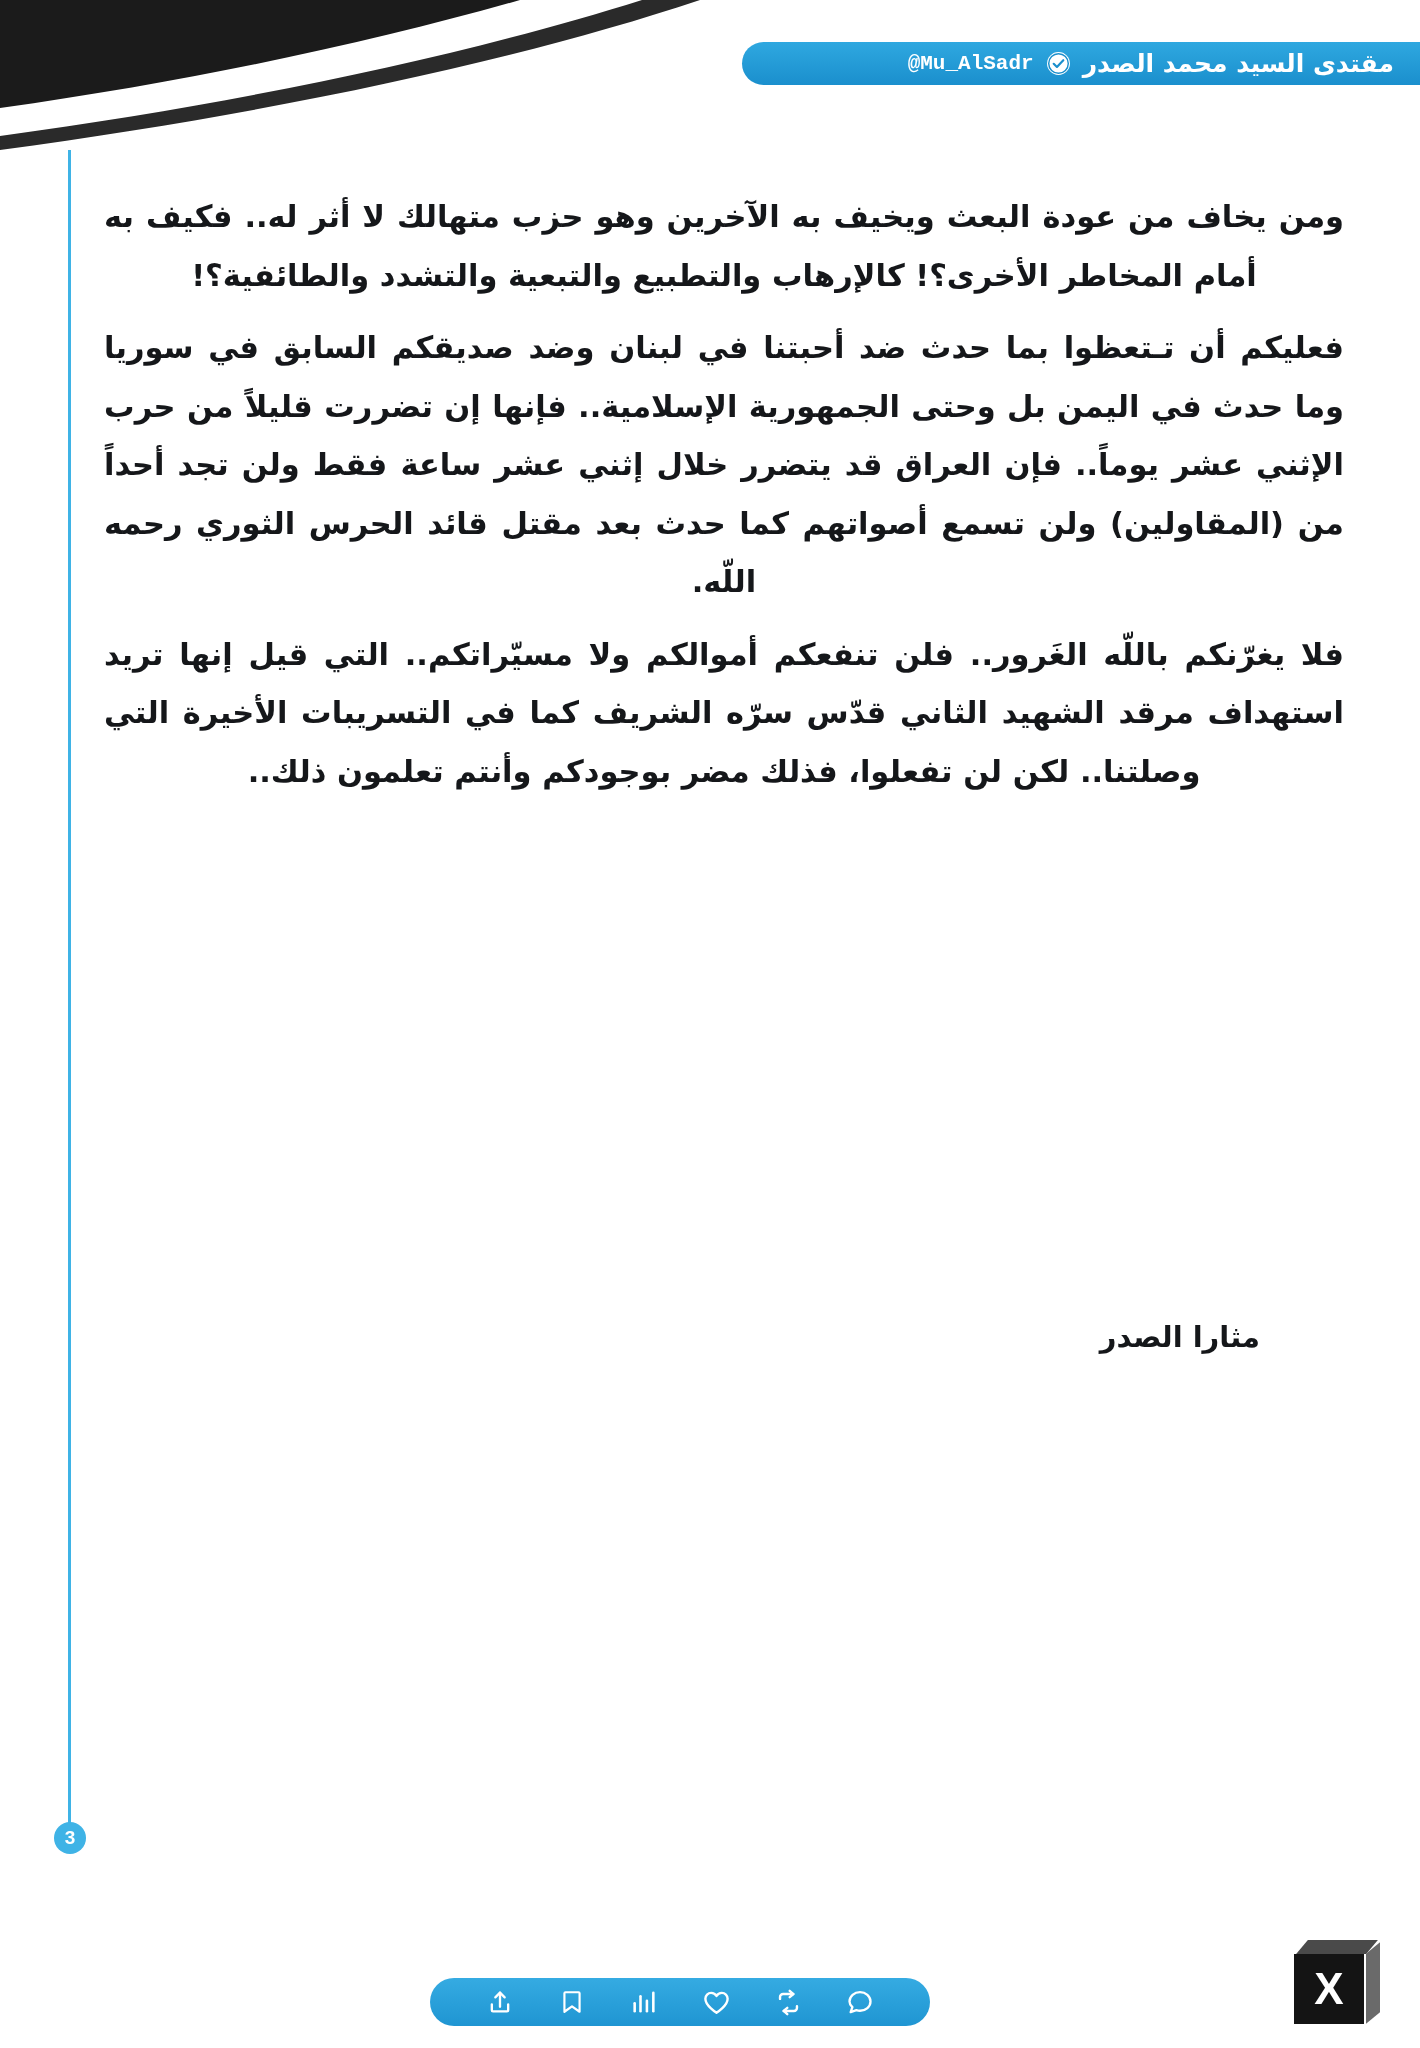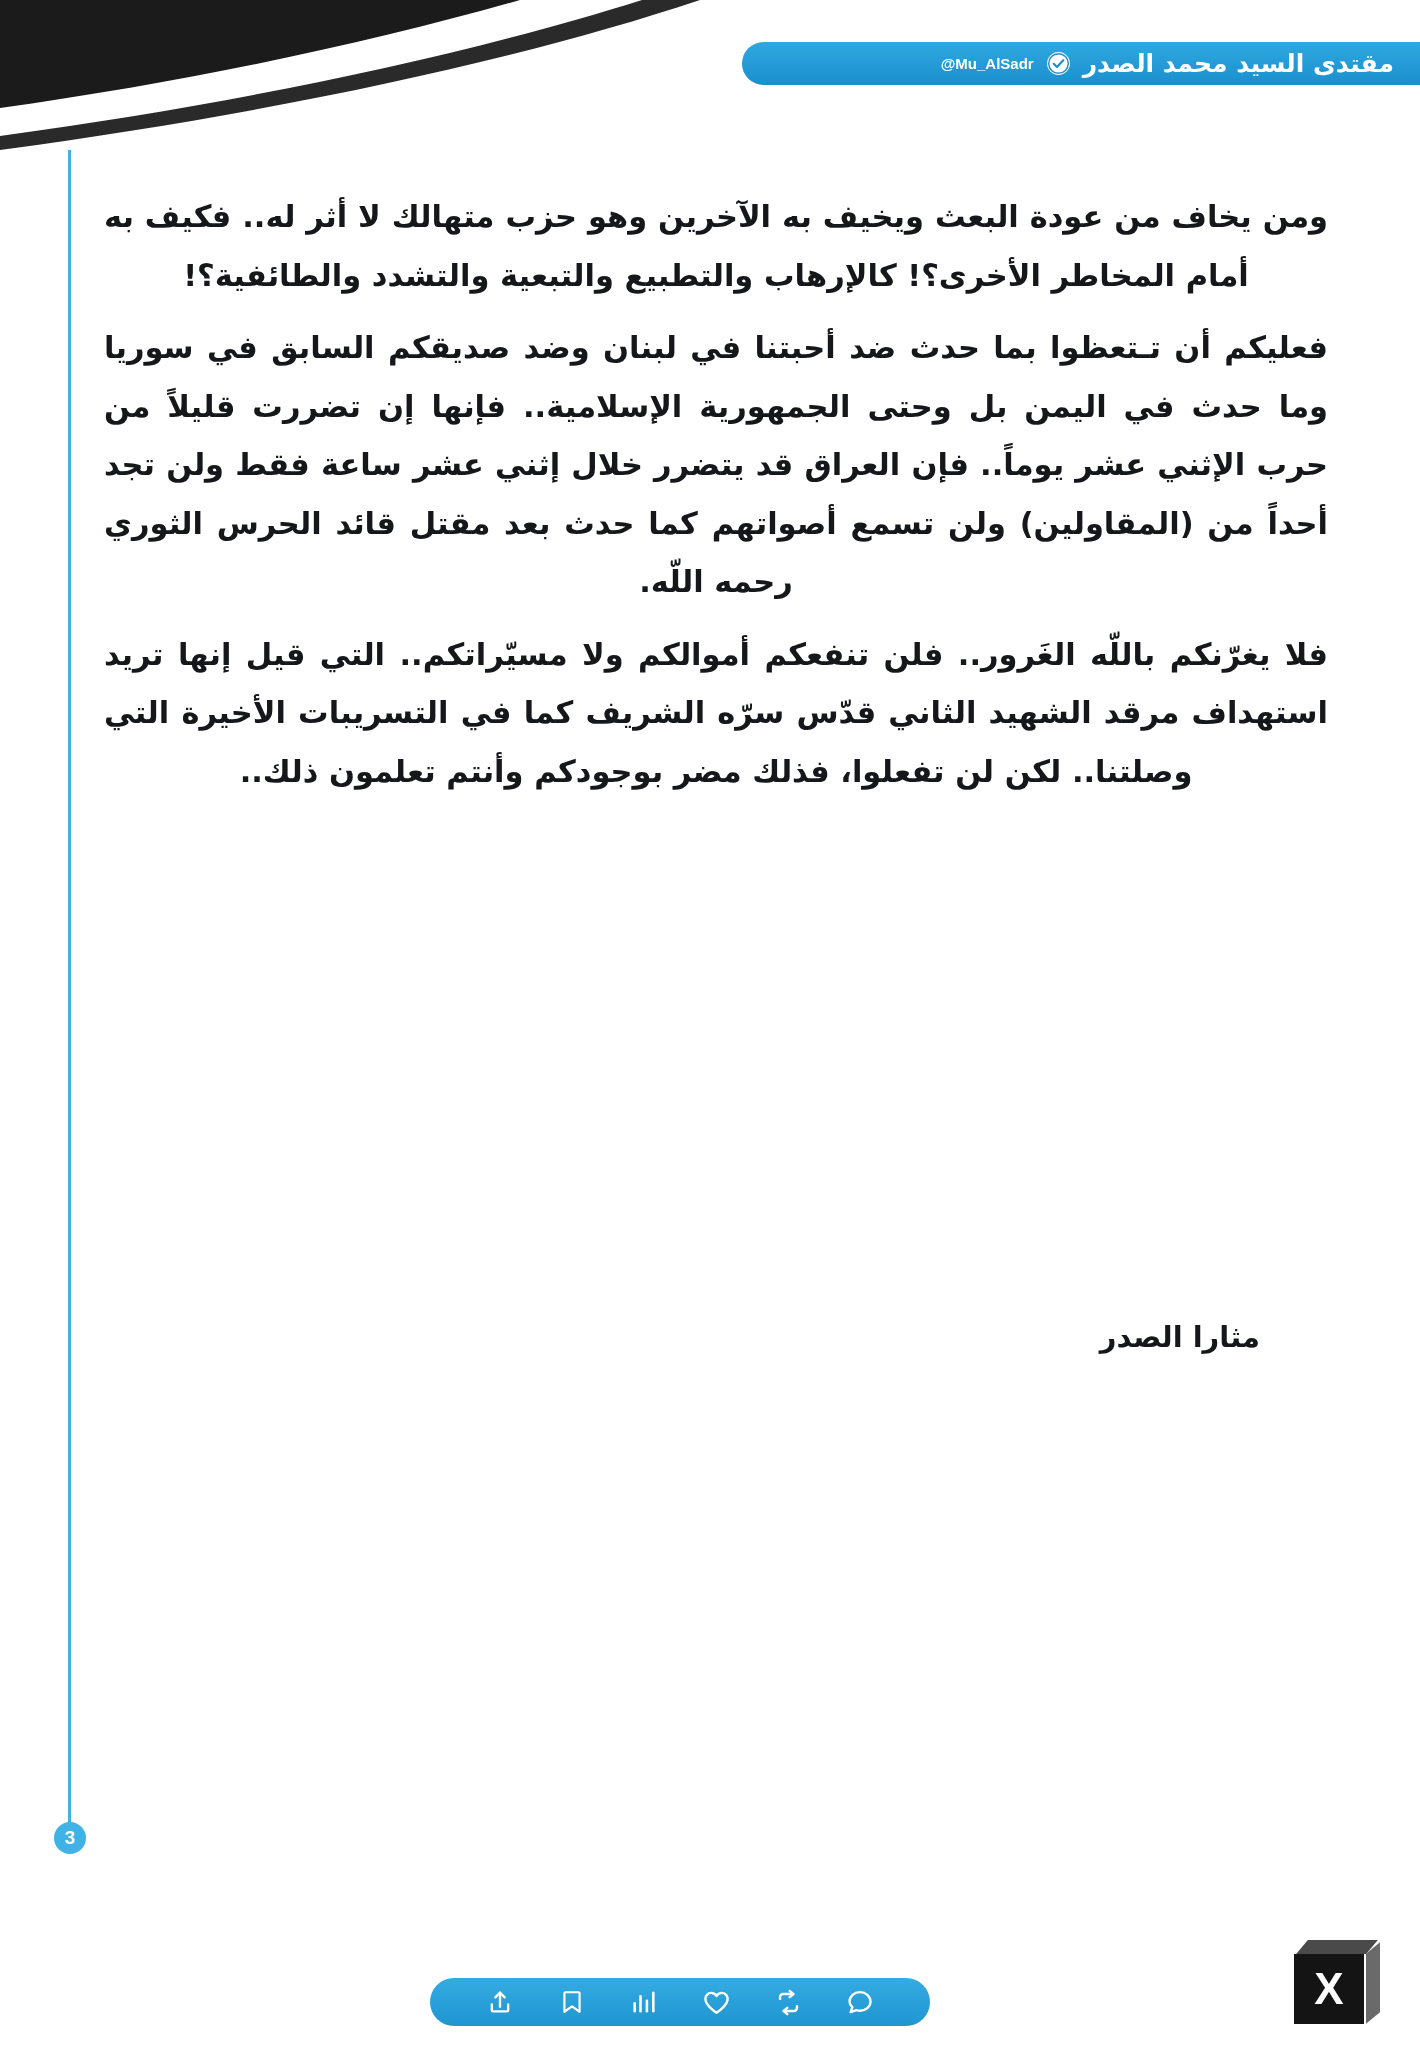--- a/index.html
+++ b/index.html
@@ -52,25 +52,25 @@
   .verified {
     display: inline-flex;
     align-items: center;
     justify-content: center;
     width: 25px;
     height: 25px;
     flex: 0 0 25px;
   }
   .handle {
     color: #ffffff;
-    font-size: 15px;
+    font-size: 21px;
     font-weight: bold;
     direction: ltr;
     white-space: nowrap;
-    font-family: Liberation Sans, sans-serif;
+    font-family: Liberation Mono, monospace;
     margin-left: 42px;
   }
 
   
   .vrule {
     position: absolute;
     left: 68px;
     top: 150px;
     width: 3px;
     height: 1700px;
@@ -90,21 +90,21 @@
     display: flex;
     align-items: center;
     justify-content: center;
     font-family: "Liberation Sans", sans-serif;
   }
 
   
   .content {
     position: absolute;
     top: 188px;
-    right: 92px;
+    right: 76px;
     left: 104px;
     direction: rtl;
     text-align: justify;
     text-align-last: center;
   }
   .para {
     font-size: 30.5px;
     line-height: 1.92;
     color: #15171a;
     font-weight: bold;

